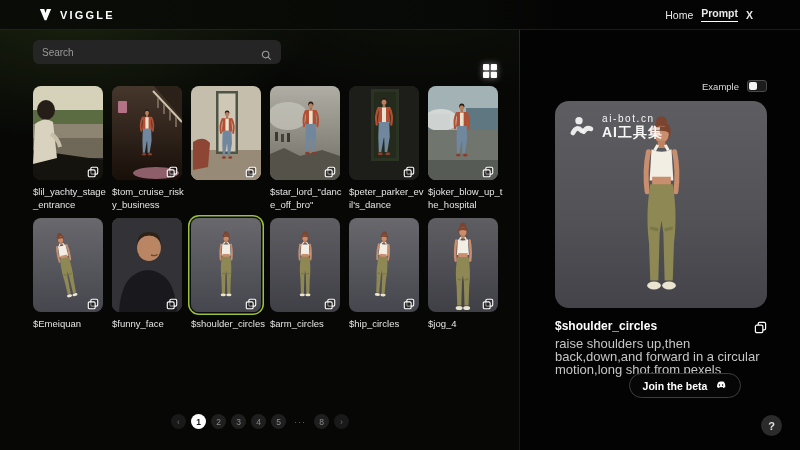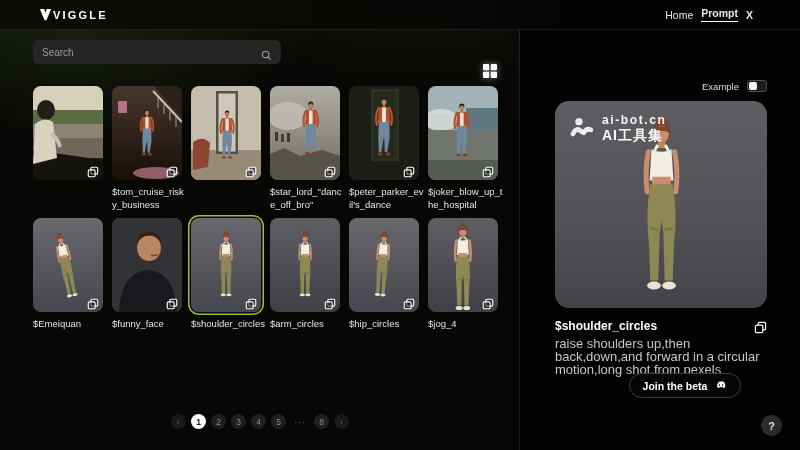--- a/index.html
+++ b/index.html
@@ -4,21 +4,21 @@
 <style>
   * { margin:0; padding:0; box-sizing:border-box; }
   html,body { width:800px; height:450px; background:#000; font-family:"Liberation Sans", sans-serif; overflow:hidden; }
   .app { position:relative; width:800px; height:450px; background:#030303; }
 
   
   .topbar { position:absolute; top:0; left:0; width:800px; height:30px;
     display:flex; align-items:center; justify-content:space-between;
     padding:0 47px 0 38px; border-bottom:1px solid rgba(255,255,255,.09);
     background:linear-gradient(90deg,#0a0d07 0%,#070906 60%,#040404 70%); z-index:5; }
-  .brand { display:flex; align-items:center; color:#fff; font-size:11px; font-weight:bold; letter-spacing:2.2px; }
+  .brand { display:flex; align-items:center; gap:7px; color:#fff; font-size:11px; font-weight:bold; letter-spacing:2.2px; }
   .topnav { display:flex; align-items:center; gap:8px; }
   .topnav a { color:#e8e8e8; font-size:10.5px; text-decoration:none; cursor:pointer; }
   .topnav a.active { font-weight:bold; border-bottom:1.5px solid #fff; padding-bottom:2px; }
   .topnav a.xlink { font-weight:bold; }
 
   
   .left-panel { position:absolute; top:30px; left:0; width:520px; height:420px;
     background:
       radial-gradient(420px 240px at 14% -8%, rgba(57,78,30,.40), rgba(0,0,0,0) 60%),
       radial-gradient(420px 200px at 80% -10%, rgba(44,56,24,.22), rgba(0,0,0,0) 55%),
@@ -58,21 +58,21 @@
   .example-row { position:absolute; top:50px; right:33px; display:flex; align-items:center; gap:8px; }
   .example-label { color:#dcdcdc; font-size:9.5px; }
   .toggle { position:relative; width:20px; height:12px; border-radius:3px; background:#1c1c1c; border:1px solid #4a4a4a; cursor:pointer; }
   .toggle .knob { position:absolute; left:1px; top:1px; width:8px; height:8px; border-radius:2px; background:#f2f2f2; }
 
   .preview { position:absolute; top:71px; left:34px; width:212px; height:207px; border-radius:14px; overflow:hidden;
     background:linear-gradient(180deg,#5d5d62 0%,#525257 55%,#434349 100%); }
   .preview svg.big { position:absolute; inset:0; width:100%; height:100%; }
   .watermark { position:absolute; top:12px; left:14px; display:flex; align-items:center; gap:7px; opacity:.95; }
   .wm-text { display:flex; flex-direction:column; color:#fff; }
-  .wm-l1 { font-size:12px; font-weight:bold; letter-spacing:1.6px; }
+  .wm-l1 { font-size:10px; font-weight:normal; letter-spacing:1.6px; }
   .wm-l2 { font-size:14px; font-weight:bold; letter-spacing:1px; }
 
   .title-row { position:absolute; top:289px; left:34px; width:212px; display:flex; align-items:center; justify-content:space-between; }
   .detail-title { color:#fff; font-size:12px; font-weight:bold; }
   .title-row .copy-chip { position:static; width:13px; height:13px; }
   .desc { position:absolute; top:307px; left:34px; width:216px; color:#c6c6c6; font-size:13px; line-height:13px; }
 
   .join-row { position:absolute; top:343px; left:0; width:328px; display:flex; justify-content:center; }
   .join-btn { display:inline-flex; align-items:center; gap:7px; padding:5px 13px; background:#060606;
     border:1px solid #3d3d3d; border-radius:14px; color:#fff; font-size:10.5px; font-weight:bold;
@@ -167,20 +167,21 @@
           <path d="M0 64 L70 74 L70 94 L0 94 Z" fill="#14130e"></path>
           <ellipse cx="13" cy="24" rx="9" ry="10" fill="#241d18"></ellipse>
           <path d="M2 38 Q12 30 20 36 L24 72 L0 78 Z" fill="#d9d2bf"></path>
           <path d="M18 48 q7 4 9 13" stroke="#c8bfa8" stroke-width="4" fill="none"></path>
         </svg>
         <span class="copy-chip"><svg viewBox="0 0 14 14" width="12" height="12">
               <rect x="4.5" y="1.5" width="8" height="8" rx="1.5" fill="rgba(20,20,20,.5)" stroke="#fff" stroke-width="1.3"></rect>
               <rect x="1.5" y="4.5" width="8" height="8" rx="1.5" fill="rgba(20,20,20,.5)" stroke="#fff" stroke-width="1.3"></rect>
             </svg></span>
       </div>
+      <figcaption class="caption">$lil_yachty_stage_entrance</figcaption>
     </figure>
 
     <figure class="card" style="left:112px;top:56px">
       <div class="thumb">
         <svg class="scene" viewBox="0 0 70 94" preserveAspectRatio="none">
           <defs>
               <linearGradient id="g2" x1="0" y1="0" x2="0" y2="1">
                 <stop offset="0" stop-color="#46372c"></stop>
                 <stop offset="1" stop-color="#180f09"></stop>
               </linearGradient>

